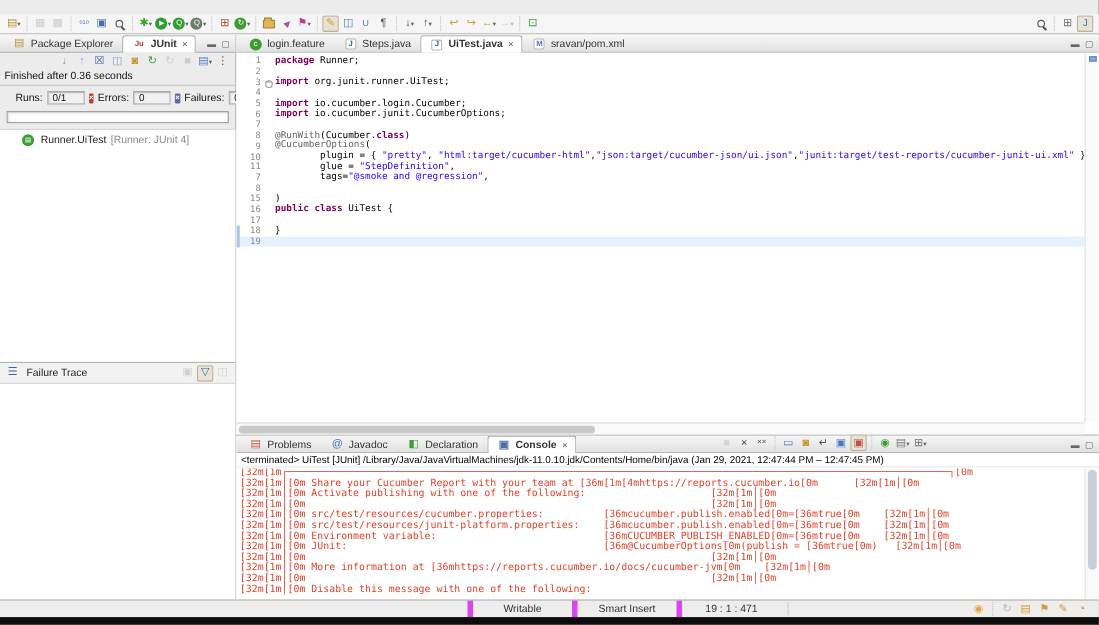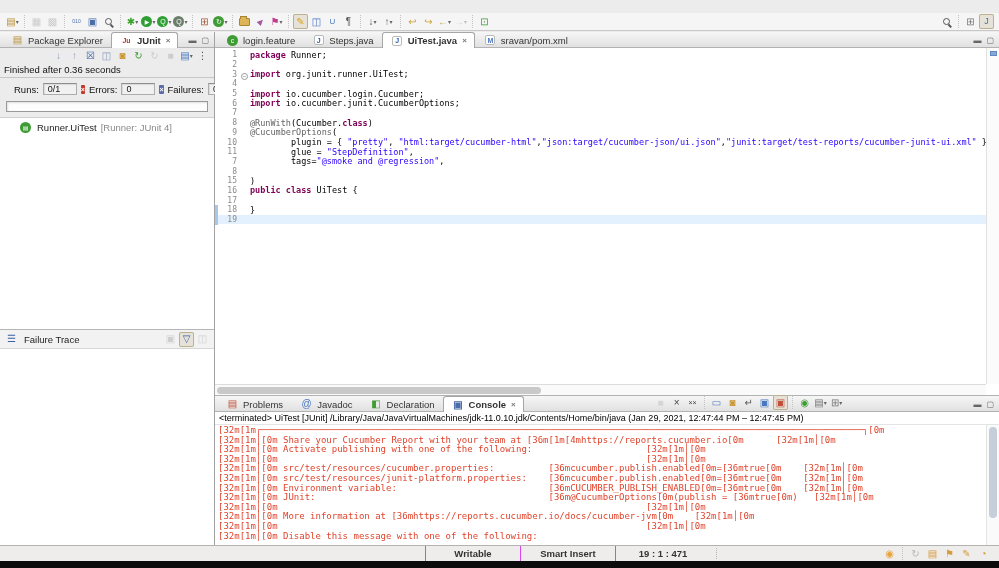--- a/index.html
+++ b/index.html
@@ -95,22 +95,22 @@
   .cbody { flex:1; position:relative; background:#fff; overflow:hidden; }
   .clines { position:absolute; top:1px; left:3px; right:14px; font-family:"DejaVu Sans Mono",monospace;
     font-size:9px; line-height:9.6px; white-space:pre; overflow:hidden; }
   .cscroll { position:absolute; right:0; top:0; bottom:0; width:13px; background:#fafafa; border-left:1px solid #e3e3e3; }
   .cthumb { position:absolute; top:2px; left:2px; width:8px; height:76%; background:#c6ced9; border-radius:4px; }
 
   
   .statusbar { position:absolute; bottom:7px; left:0; right:0; height:16px; background:#eeedec;
     border-top:1px solid #b2b2b2; display:flex; align-items:center; font-size:9.5px; color:#333; }
   .sspacer { width:425px; flex:none; }
-  .scell { width:95px; flex:none; text-align:center; border-left:1px solid #d946ef; align-self:stretch;
-    display:flex; align-items:center; justify-content:center;font-weight:bold; }
+  .scell { width:95px; flex:none; text-align:center; border-left:5px solid #d946ef; align-self:stretch;
+    display:flex; align-items:center; justify-content:center; }
   .scell:last-of-type { border-right:1px solid #c6c6c6; }
   .sdots { border-left:1px dotted #b5b5b5; height:11px; margin:0 6px; }
   .sicons { margin-left:auto; display:flex; align-items:center; gap:2px; padding-right:8px; }
 
   .blackbar { position:absolute; bottom:0; left:0; width:100%; height:7px; background:#0c0c0c; }
 </style>
 </head>
 <body>
 
 <div id="app">

